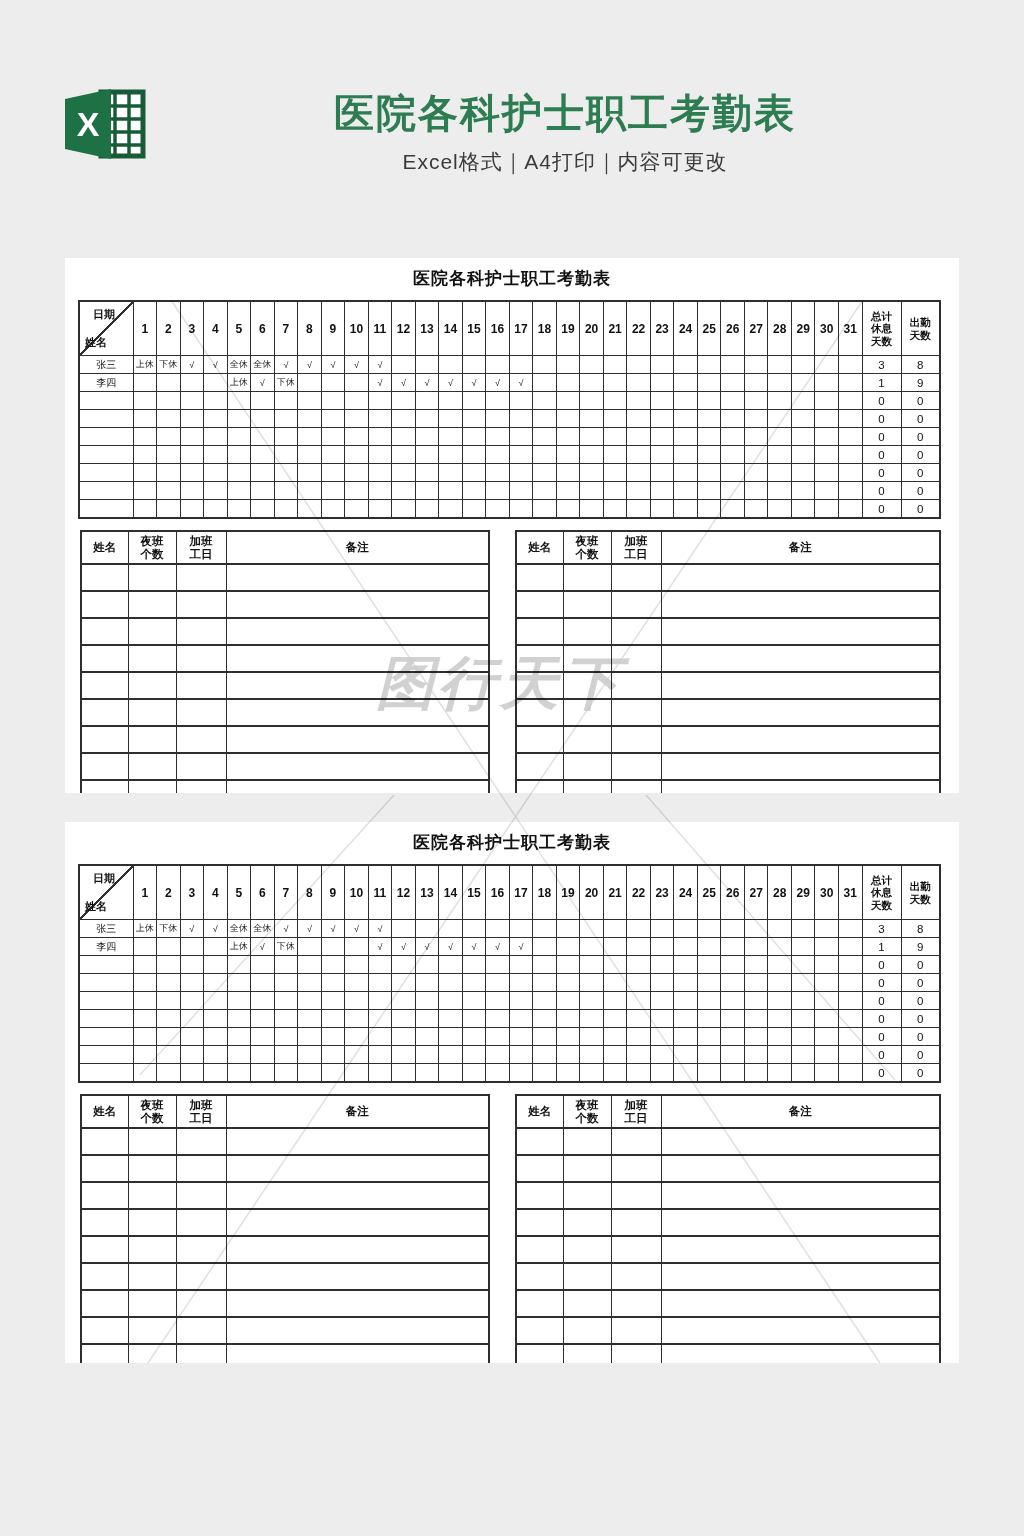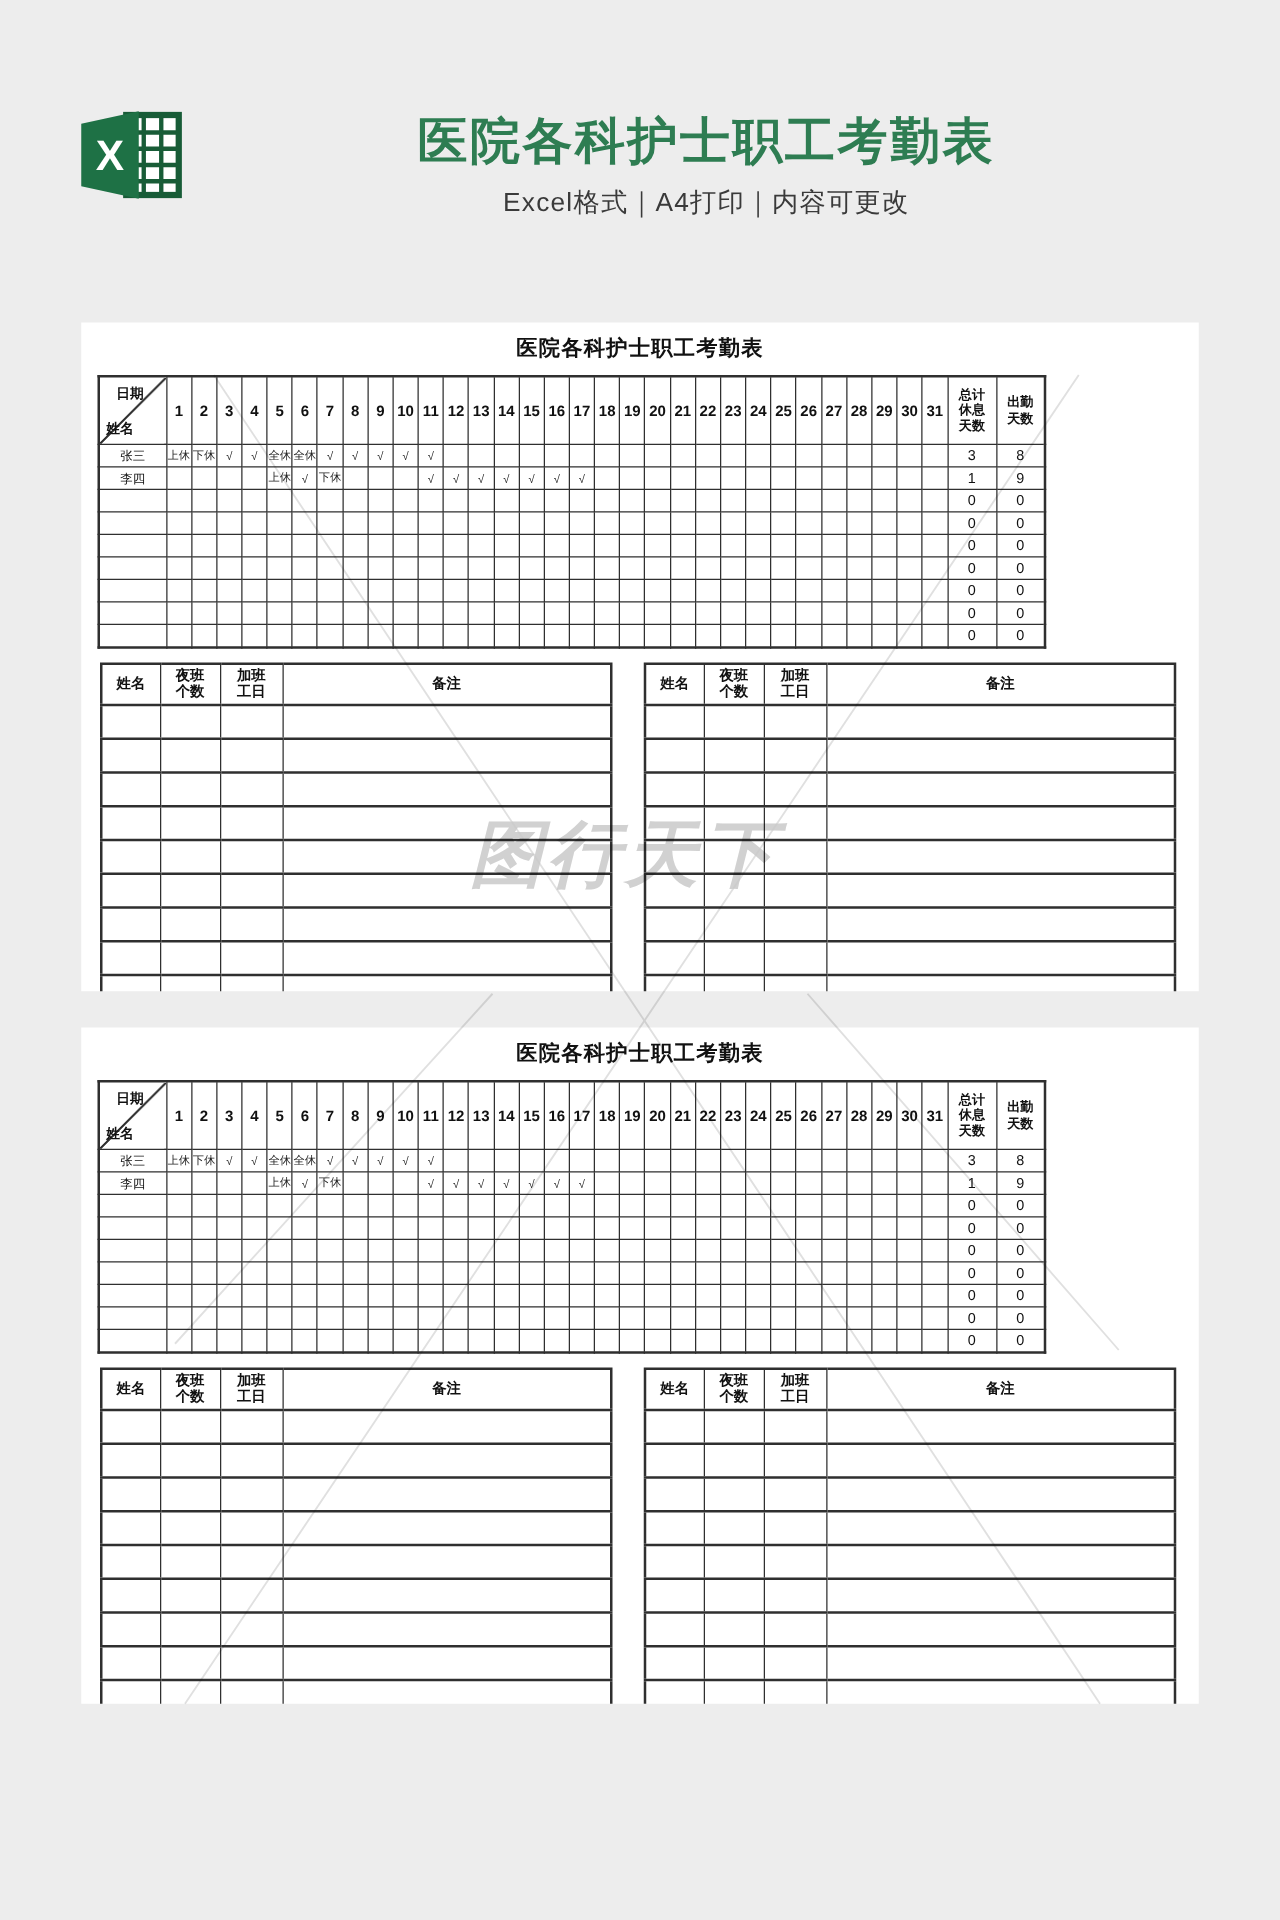--- a/index.html
+++ b/index.html
@@ -14,21 +14,21 @@
   .excel-logo{position:absolute;left:63px;top:86px;width:84px;height:76px;}
   .titles{position:absolute;top:90px;left:106px;width:918px;text-align:center;}
   .page-title{margin:0;font-size:40px;font-weight:bold;letter-spacing:2px;line-height:1.15;}
   .page-subtitle{margin:12px 0 0 0;font-size:21px;color:#3a3a3a;letter-spacing:1px;}
   
   .panel{position:absolute;left:65px;width:894px;background:#fff;overflow:hidden;}
   #panel1{top:258px;height:535px;}
   #panel2{top:822px;height:541px;}
   .sheet-title{position:absolute;top:9px;left:0;right:0;text-align:center;
     font-size:17px;font-weight:bold;color:#111;margin:0;letter-spacing:1px;}
-  .main-wrap{position:absolute;left:13px;top:42px;width:759px;}
+  .main-wrap{position:absolute;left:13px;top:42px;width:863px;}
   .sub-wrap{position:absolute;top:272px;}
   .sub-left{left:15px;width:410px;}
   .sub-right{left:450px;width:426px;}
   
   table{border-collapse:collapse;table-layout:fixed;width:100%;}
   .mt{border:2px solid #2f2f2f;}
   .mt td{border:1px solid #2f2f2f;text-align:center;vertical-align:middle;
     padding:0;overflow:hidden;white-space:nowrap;}
   .mt .hr td{height:53px;}
   .mt .dr td{height:17px;}

